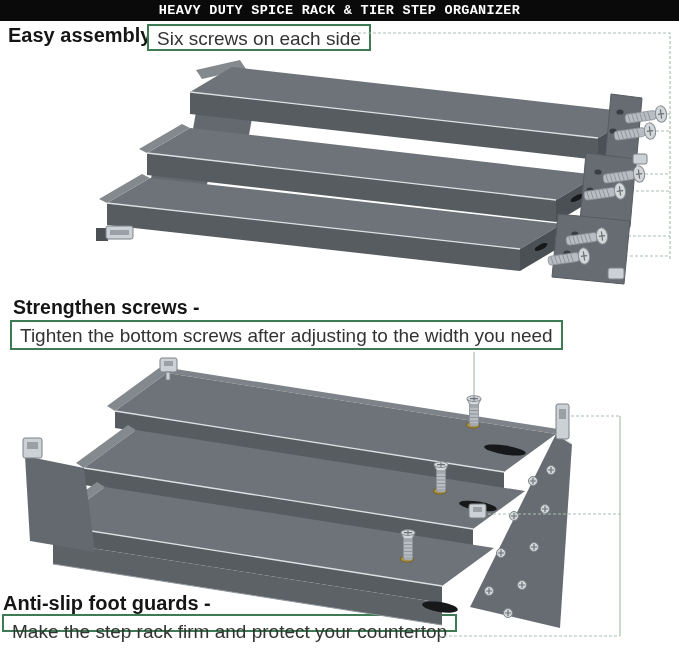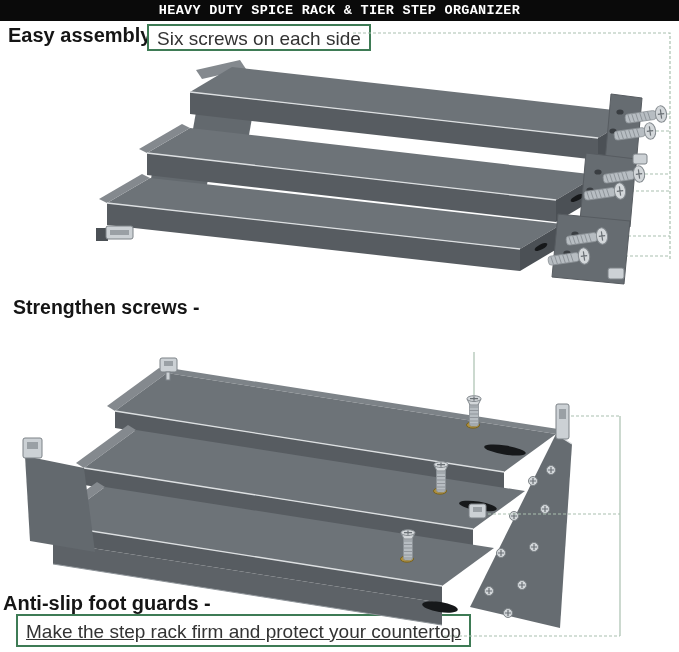--- a/index.html
+++ b/index.html
@@ -18,21 +18,21 @@
           color:var(--banner-fg);font-size:13.5px;font-weight:bold;letter-spacing:.3px;
           display:flex;align-items:center;justify-content:center;font-family:Liberation Mono, monospace;}
   .heading{position:absolute;font-weight:bold;font-size:19.5px;color:var(--heading-text);white-space:nowrap;}
   #h-easy{left:8px;top:24px;font-size:20px;}
   #h-strengthen{left:13px;top:296px;}
   #h-antislip{left:3px;top:592px;font-size:20px;}
   .callout{position:absolute;border:2px solid var(--callout-border);background:#ffffff;
            color:var(--callout-text);font-size:19px;line-height:24px;padding:1px 8px;white-space:nowrap;text-align:right;}
   #c1{left:147px;top:24px;height:27px;}
   #c2{left:10px;top:320px;height:30px;line-height:26px;}
-  #c3{left:16px;top:614px;height:33px;line-height:29px;text-decoration:underline;}
+  #c3{left:2px;top:614px;height:18px;line-height:29px;}
   svg.fig{position:absolute;left:0;top:0;}
   .f-top{fill:var(--rack-top);} .f-front{fill:var(--rack-front);} .f-dark{fill:var(--rack-dark);}
   .f-panel{fill:var(--rack-panel);} .f-cap{fill:#84898e;} .f-plate{fill:#63696e;}
   .m-light{fill:var(--metal-light);stroke:#858b90;stroke-width:1;}
   .m-mid{fill:var(--metal-mid);stroke:#8c9297;stroke-width:.8;}
   .hole{fill:#3a3e42;}
   .slot{fill:var(--slot-black);}
   .hl{stroke:var(--highlight);stroke-width:1.3;fill:none;}
   .edge{stroke:#8f959a;stroke-width:1;fill:none;}
   .leader{stroke:var(--leader-line);stroke-width:1.2;fill:none;stroke-dasharray:3 2;}
@@ -49,20 +49,21 @@
 <div class="page">
 
   <div class="banner">
     <span>HEAVY DUTY SPICE RACK &amp; TIER STEP ORGANIZER</span>
   </div>
 
   <div class="heading" id="h-easy">Easy assembly -</div>
   <div class="callout" id="c1">Six screws on each side</div>
 
   <div class="heading" id="h-strengthen">Strengthen screws -</div>
+  <div class="callout" id="c2">Tighten the bottom screws after adjusting to the width you need</div>
 
   <div class="heading" id="h-antislip">Anti-slip foot guards -</div>
   <div class="callout" id="c3">Make the step rack firm and protect your countertop</div>
 
   <svg class="fig" width="679" height="652" viewBox="0 0 679 652">
     <defs>
 
       <g id="screwH">
         <rect x="-36" y="-4.5" width="31" height="9" rx="3" class="m-mid"></rect>
         <path class="thread" d="M-33 -4.2 l1.6 8.4 M-29 -4.4 l1.6 8.8 M-25 -4.4 l1.6 8.8 M-21 -4.4 l1.6 8.8 M-17 -4.4 l1.6 8.8 M-13 -4.4 l1.6 8.8"></path>

